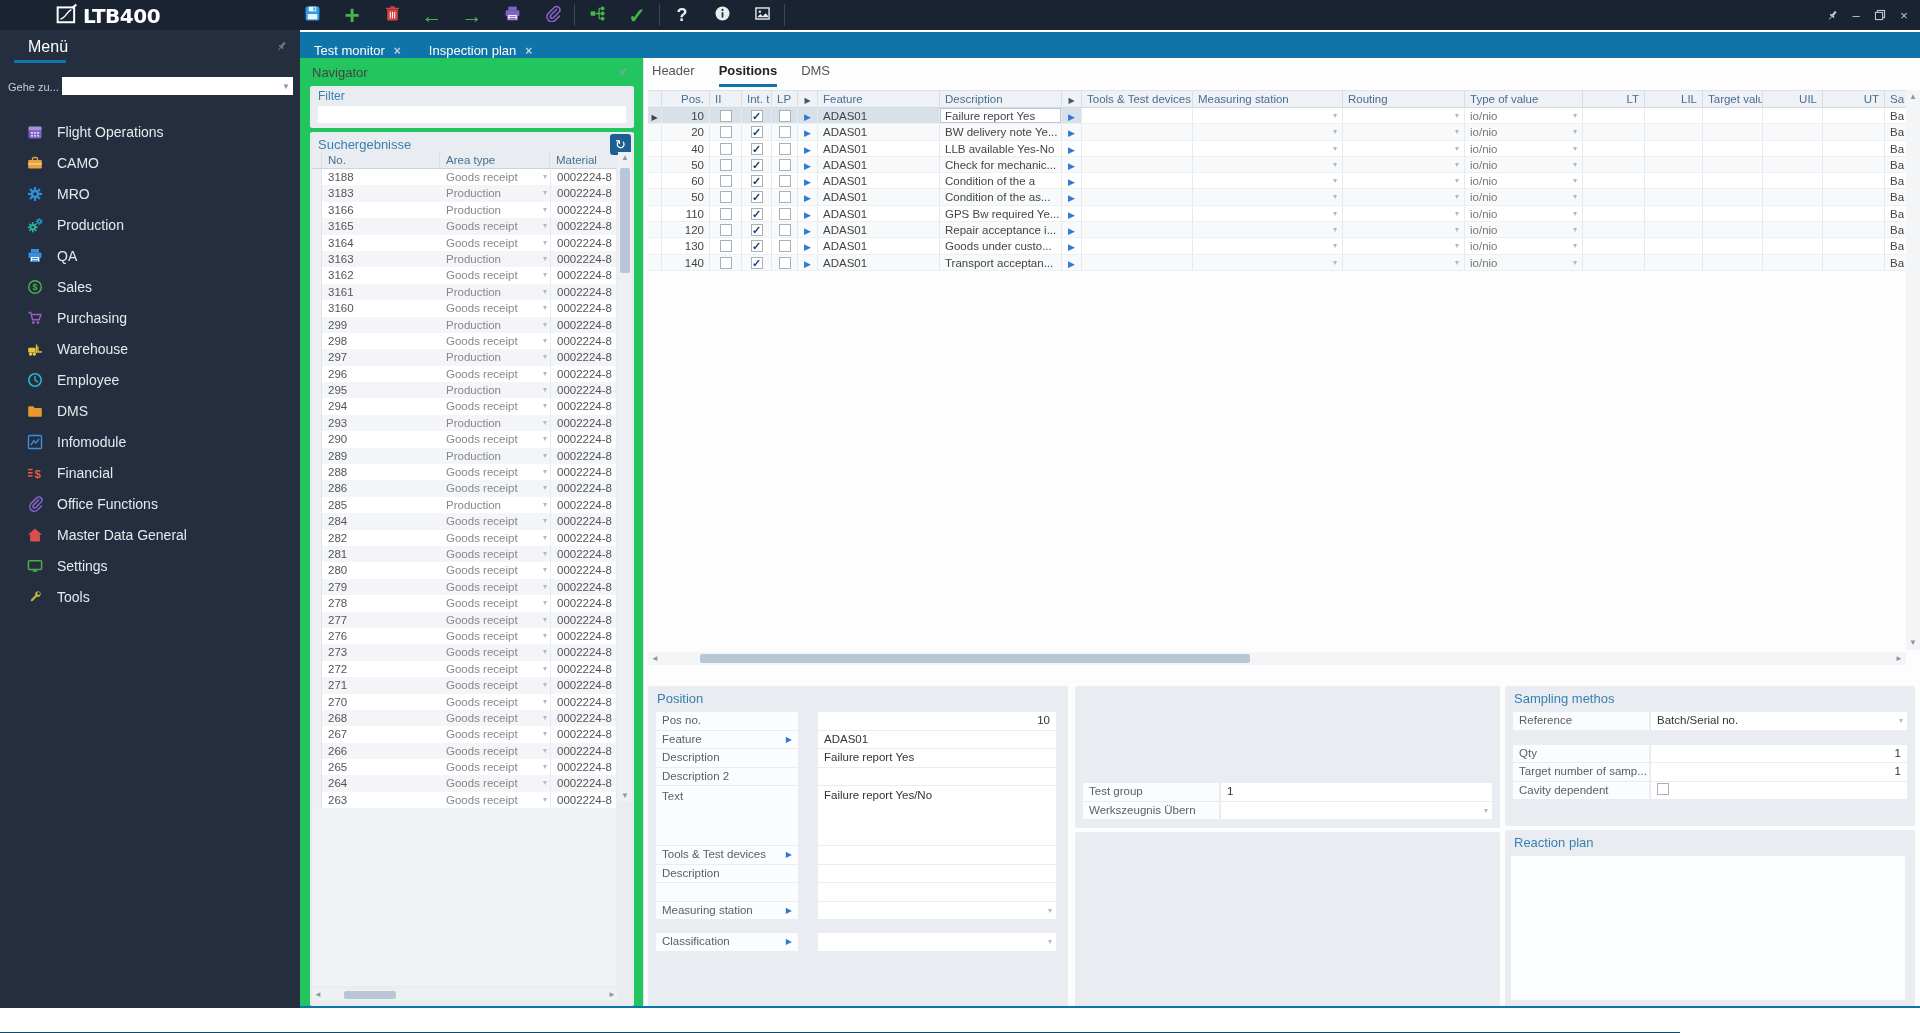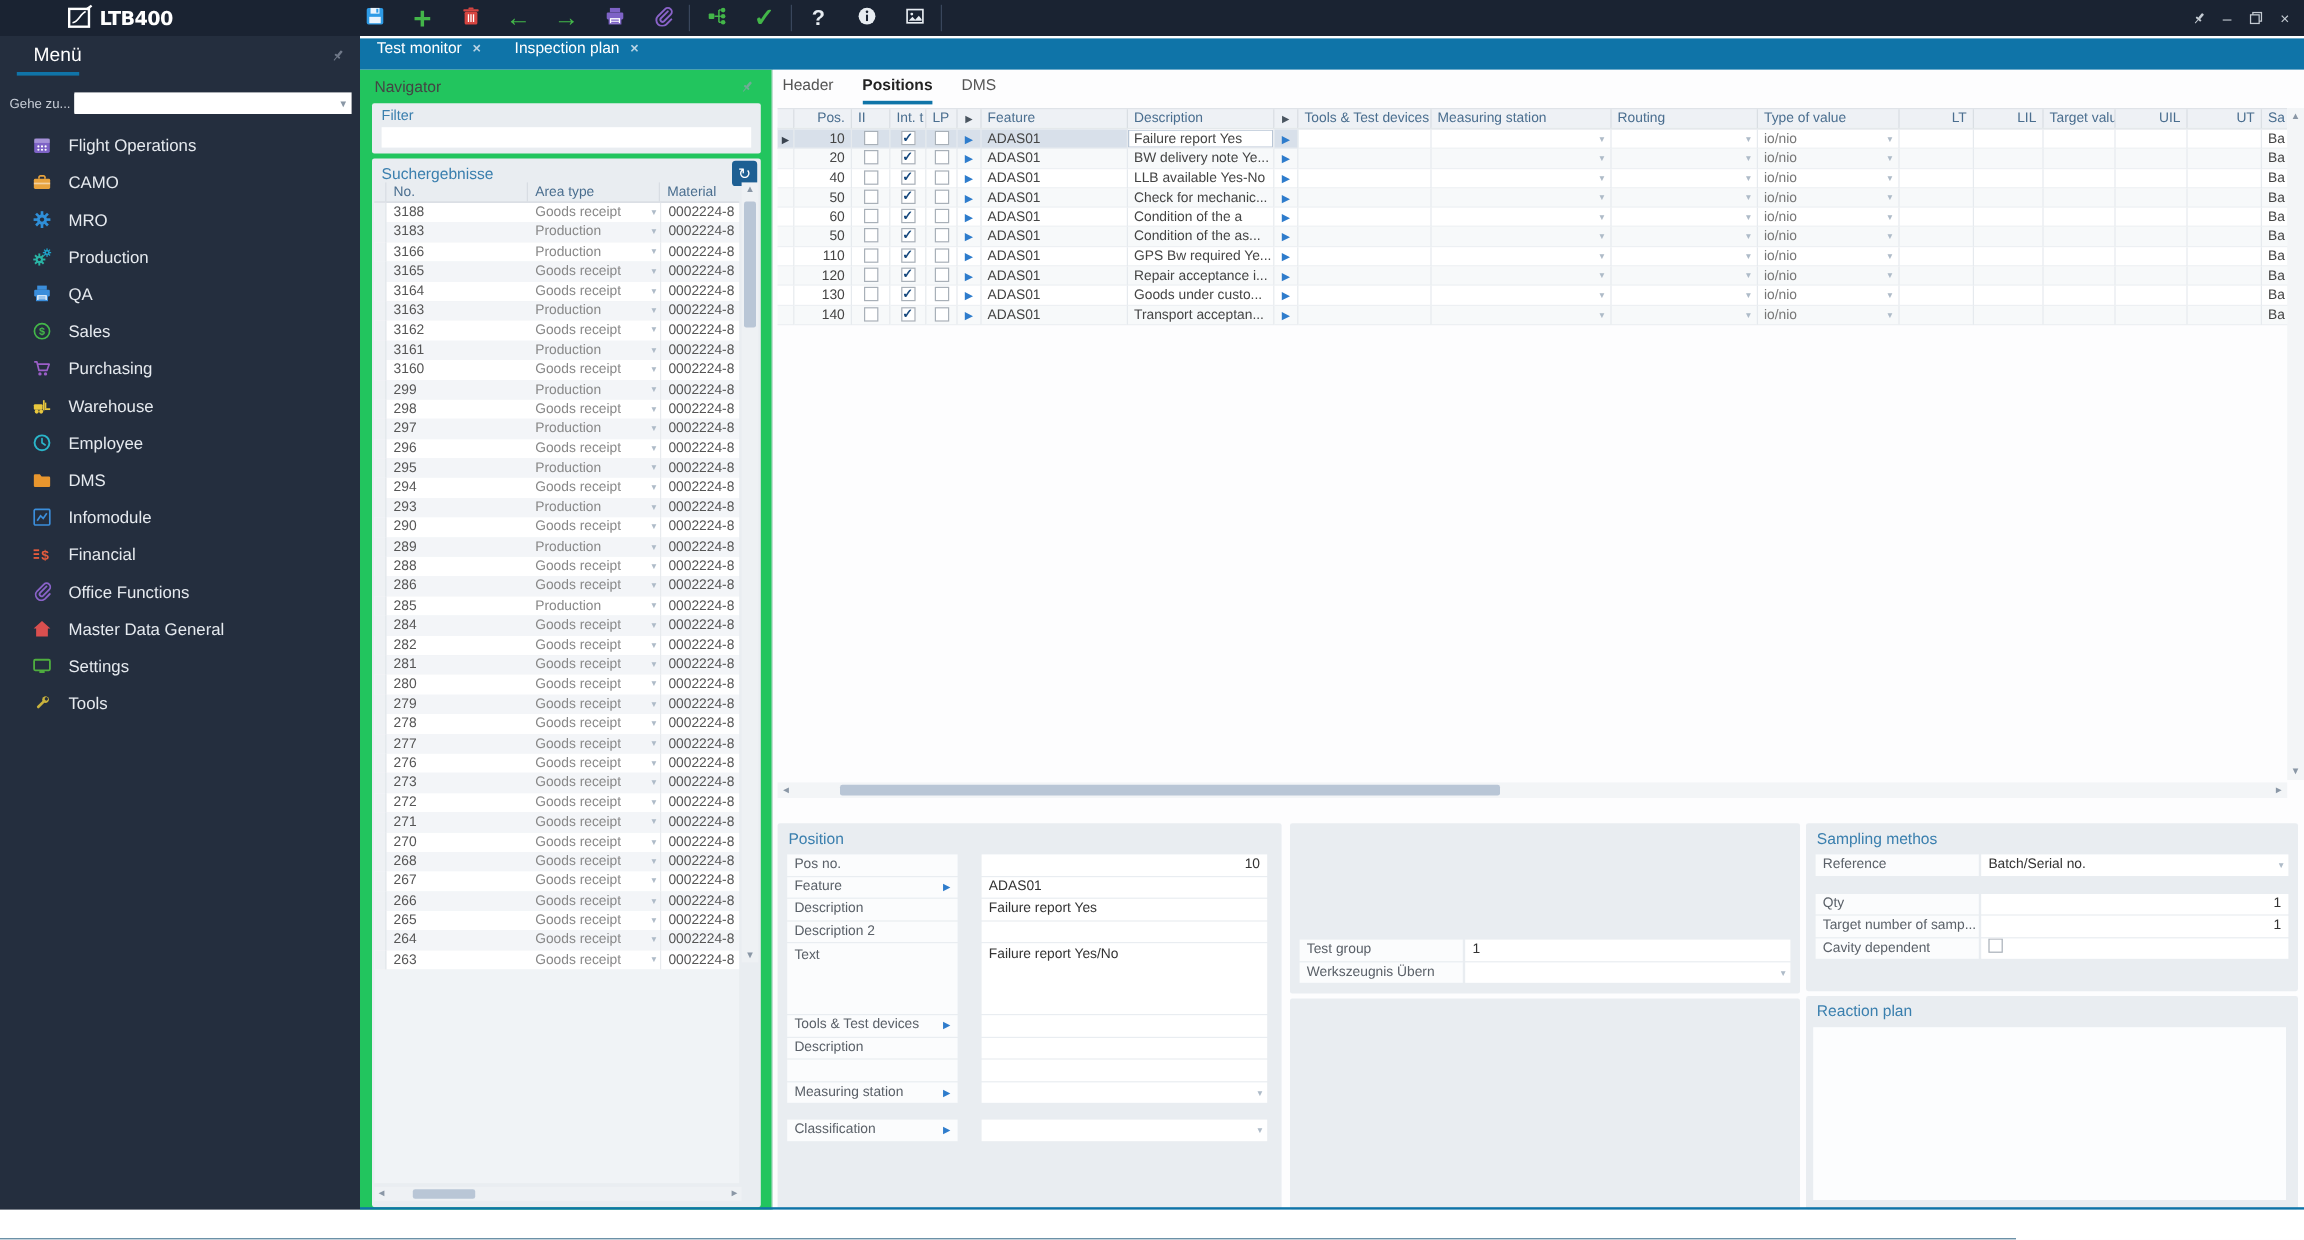--- a/index.html
+++ b/index.html
@@ -3,43 +3,43 @@
 <meta charset="utf-8">
 <style>
 *{margin:0;padding:0;box-sizing:border-box}
 html,body{width:1920px;height:1033px;overflow:hidden}
 body{font-family:"Liberation Sans",sans-serif;font-size:12px;color:#333;background:#fff}
 .app{position:relative;width:1920px;height:1033px;background:#fff;overflow:hidden}
 
 
 .topbar{position:absolute;left:0;top:0;width:1920px;height:30px;background:#1a2332;z-index:5}
 .logo{position:absolute;left:56px;top:3px;display:flex;align-items:center;gap:5px}
-.logo-text{color:#fff;font-size:16px;font-weight:bold;letter-spacing:-0.5px;font-family:"DejaVu Sans",sans-serif}
+.logo-text{color:#fff;font-size:20px;font-weight:bold;letter-spacing:-0.5px;font-family:"DejaVu Sans",sans-serif}
 .tools{position:absolute;left:292px;top:0;height:30px;display:flex;align-items:center}
 .tbtn{width:40px;height:30px;display:flex;align-items:center;justify-content:center;cursor:pointer}
 .tglyph{font-weight:bold;line-height:1}
 .tdiv{width:1px;height:22px;background:#39465c;margin:0 2px}
 .winctl{position:absolute;right:4px;top:0;height:30px;display:flex;align-items:center}
 .wbtn{width:24px;height:30px;display:flex;align-items:center;justify-content:center;color:#c3cad2;font-size:13px;cursor:pointer}
 
 
 .sidebar{position:absolute;left:0;top:30px;width:300px;height:978px;background:#242e3e;color:#e6eaef;z-index:4}
 .menu-title{position:absolute;left:28px;top:8px;font-size:16px;color:#fff}
 .menu-underline{position:absolute;left:14px;top:30px;width:52px;height:3px;background:#1074a8}
 .side-pin{position:absolute;right:12px;top:10px;opacity:.75}
 .goto-label{position:absolute;left:8px;top:51px;font-size:11px;color:#c9cfd8}
 .goto-box{position:absolute;left:62px;top:47px;width:231px;height:18px;background:#fff;display:flex;align-items:center}
 .goto-box input{flex:1;border:none;outline:none;height:16px;font-size:11px;padding:0 3px;font-family:"Liberation Sans",sans-serif}
 .goto-dd{width:14px;color:#8a97a6;font-size:8px;text-align:center}
-.menu-list{position:absolute;left:0;top:75px;width:358px}
+.menu-list{position:absolute;left:0;top:86px;width:358px}
 .menu-item{height:31px;display:flex;align-items:center;padding-left:27px;gap:14px;font-size:14px;color:#e6eaef;cursor:pointer}
 .menu-item .mi{width:16px;height:16px;display:flex;align-items:center;justify-content:center}
 
 
-.tabstrip{position:absolute;left:300px;top:32px;width:1620px;height:26px;background:#0f74a8;display:flex;align-items:flex-start;padding-left:14px;gap:28px;z-index:3}
+.tabstrip{position:absolute;left:300px;top:32px;width:1620px;height:26px;background:#0f74a8;display:flex;align-items:flex-end;padding-left:14px;gap:28px;z-index:3}
 .dtab{display:flex;align-items:center;gap:9px;color:#fff;font-size:13px;cursor:pointer}
 .dtab .x{color:#b8d4e4;font-size:12px;font-weight:bold}
 
 
 .contentbg{position:absolute;left:300px;top:58px;width:1620px;height:950px;background:#fdfdfe}
 
 
 .navigator{position:absolute;left:300px;top:58px;width:344px;height:950px;background:#22c55e;border-right:1px solid #dfe3e8}
 .nav-title{position:absolute;left:12px;top:7px;font-size:13px;color:#444}
 .nav-pin{position:absolute;right:14px;top:8px;opacity:.7}

